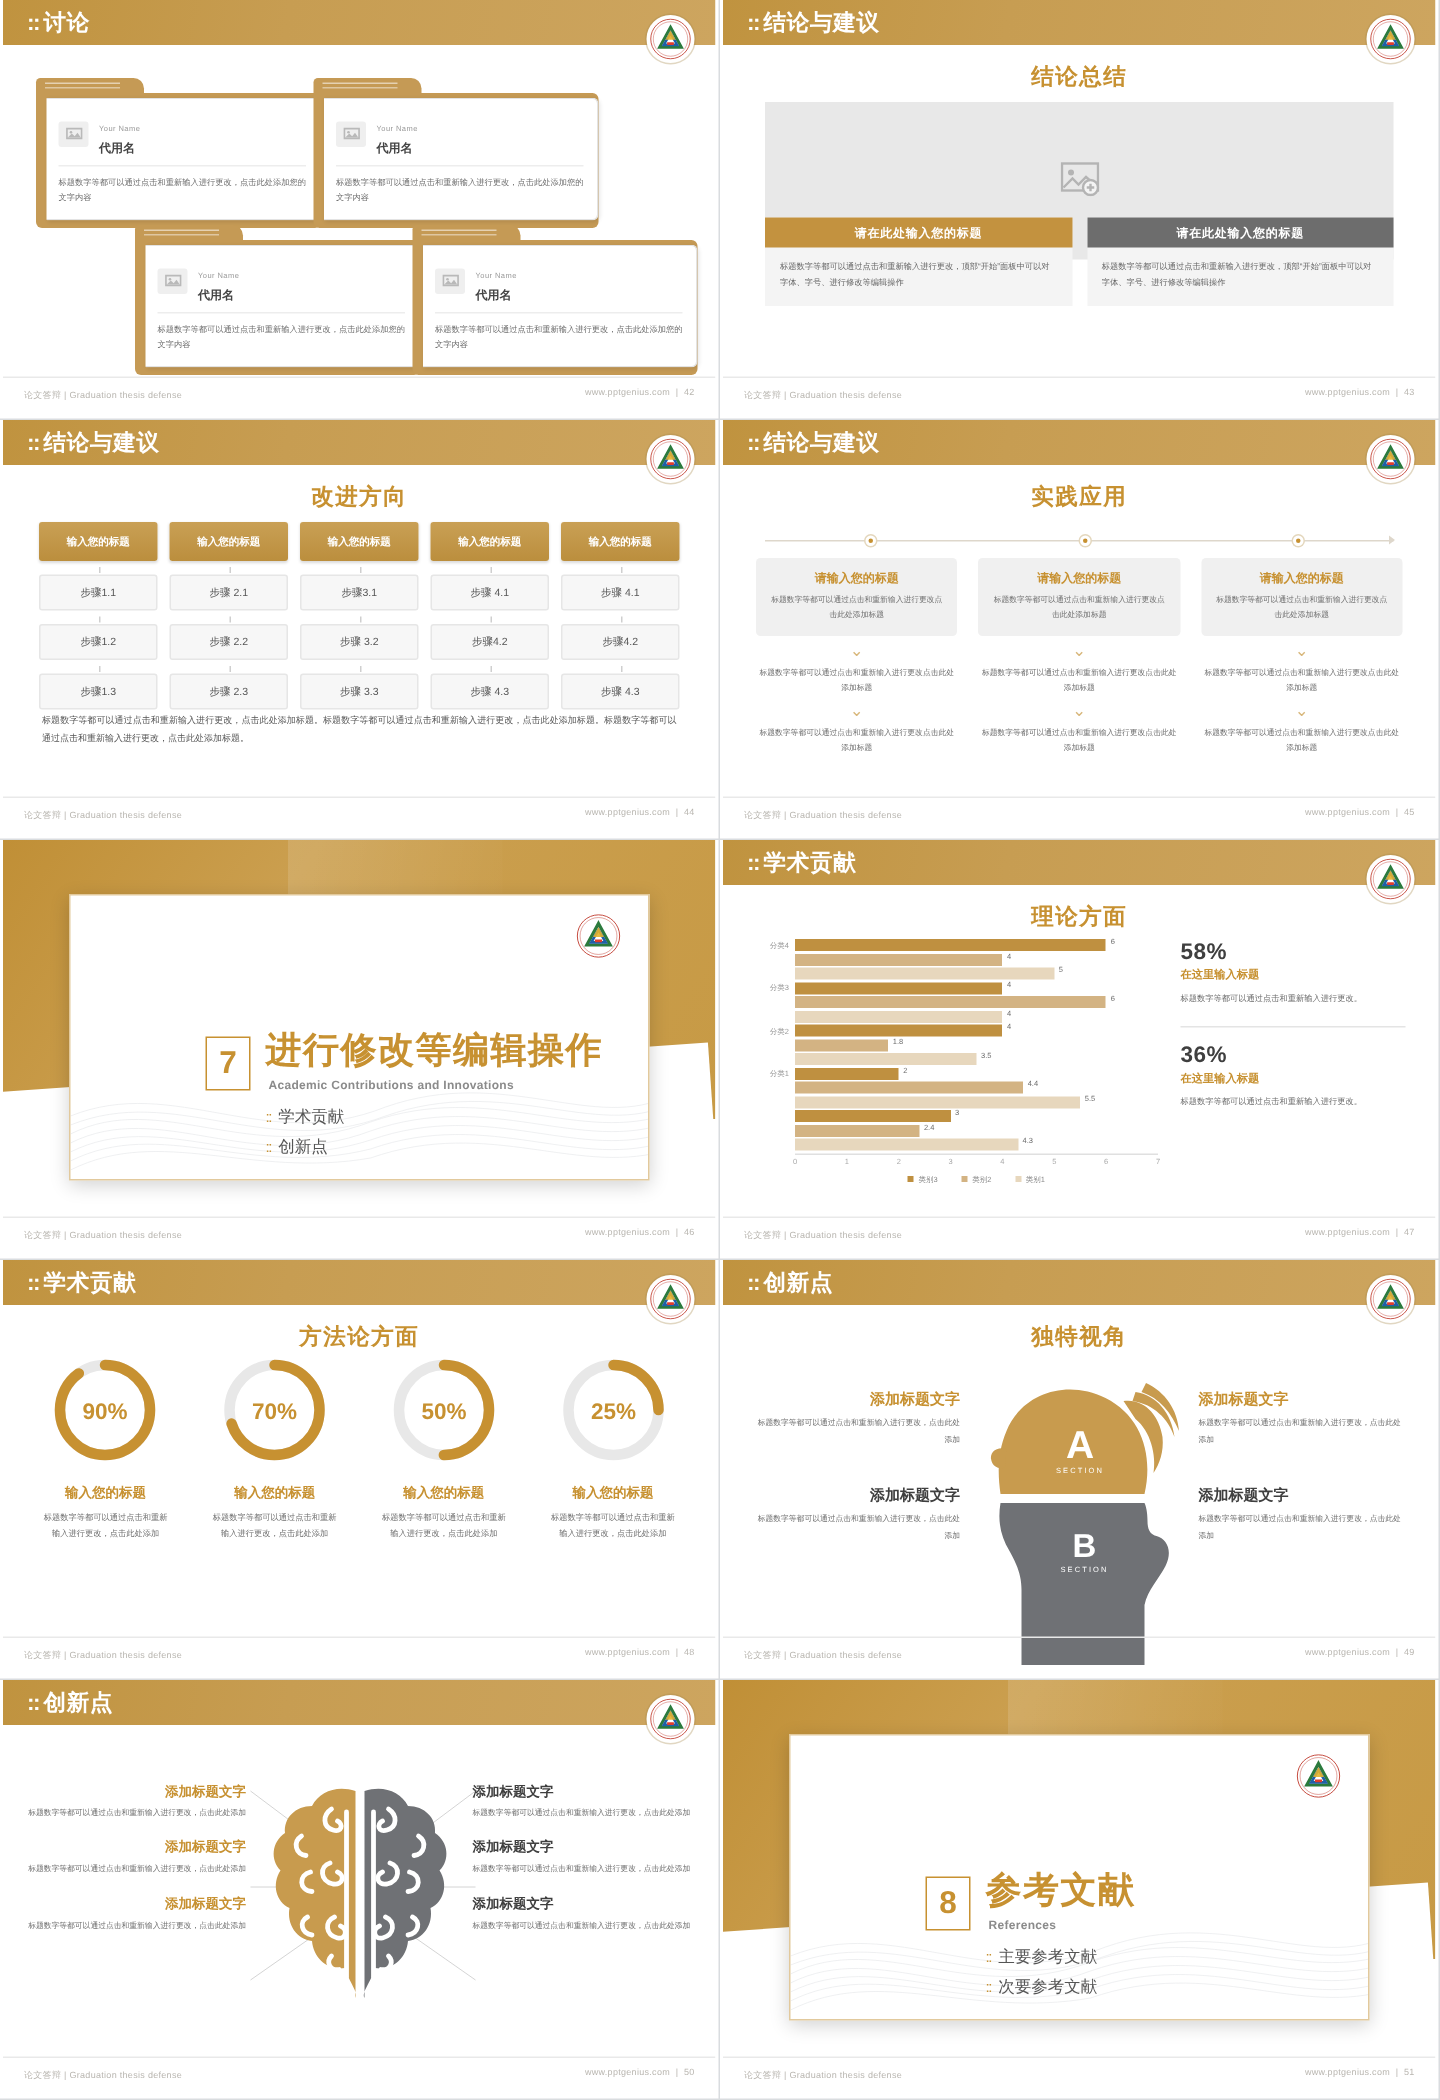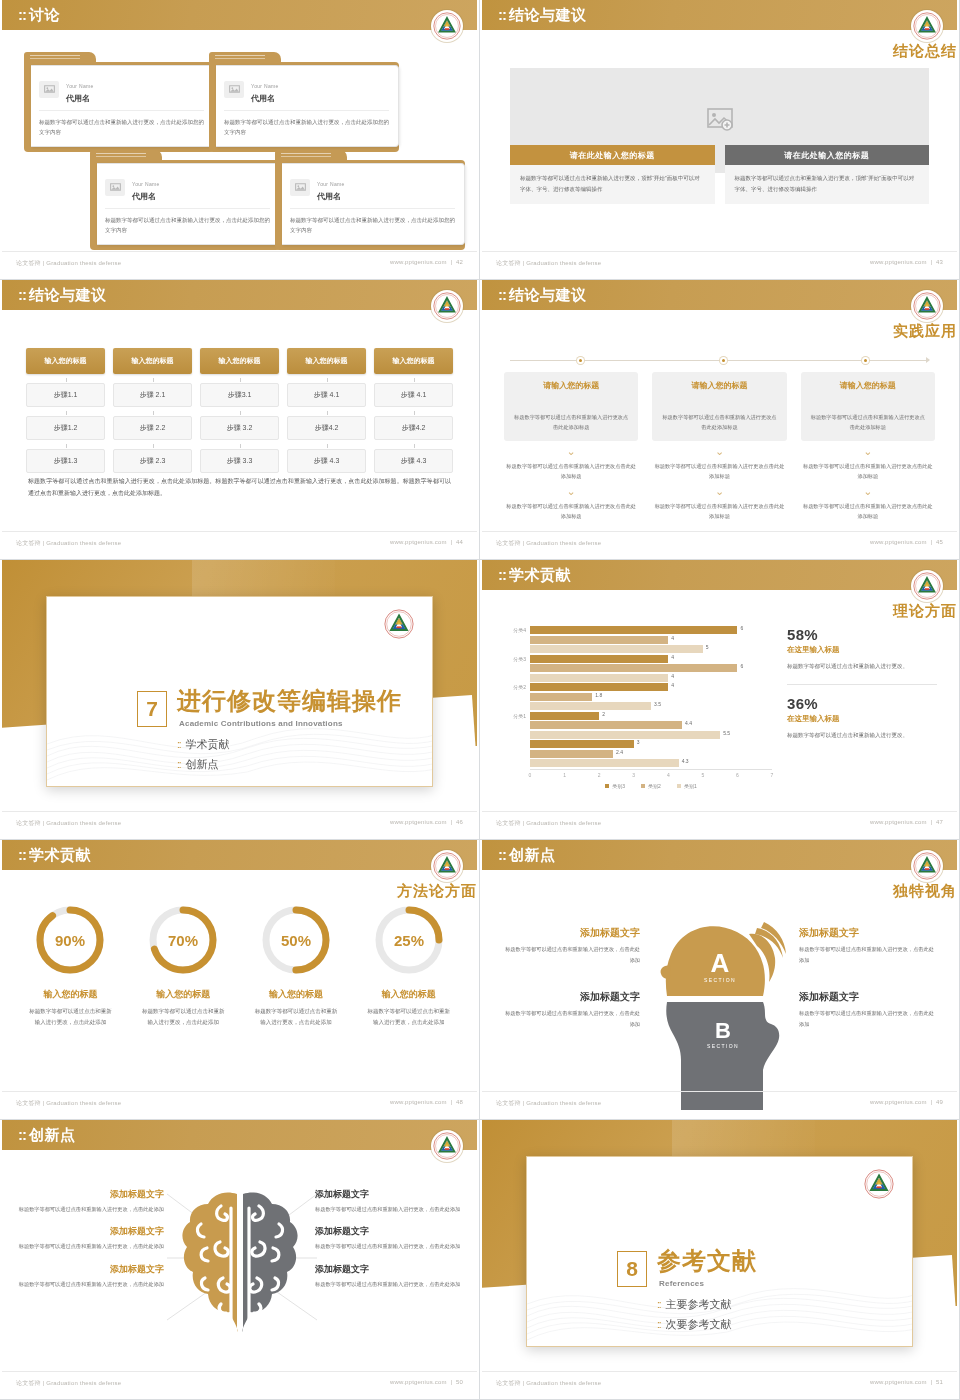--- a/index.html
+++ b/index.html
@@ -50,21 +50,21 @@
   .ftr{
     position:absolute; left:0; right:0; bottom:0; height:24px;
     border-top:1px solid #e9e9e9;
     font-size:6px; color:#b9b6b0; letter-spacing:.2px;
   }
   .ftr .l{ position:absolute; left:14px; top:7px;}
   .ftr .r{ position:absolute; right:14px; top:7px;}
 
   
   .ttl{
-    position:absolute; left:0; right:0; top:42px; text-align:right;
+    position:absolute; left:0; right:0; top:42px; text-align:center;
     color:#c79131; font-size:15px; font-weight:bold; letter-spacing:1px;
   }
 
   
   .folder{ position:absolute; width:190px; }
   .folder .tab{
     width:72px; height:10px; background:#c59a55;
     border-radius:3px 7px 0 0; position:relative;
   }
   .folder .tab:after{
@@ -131,21 +131,21 @@
   
   .tl{ position:absolute; left:28px; right:28px; top:80px; height:2px;}
   .tl .line{ position:absolute; left:0;right:0; top:0; height:1px; background:#ded7cb;}
   .tl .arrow{ position:absolute; right:-1px; top:-3px; width:0;height:0;
     border-left:4px solid #ded7cb; border-top:3px solid transparent; border-bottom:3px solid transparent;}
   .tl .dot{ position:absolute; top:-3px; width:7px;height:7px;border-radius:50%;
     background:#c79131; border:2px solid #fff; box-shadow:0 0 0 1px #e4d7bd;}
   .s45cols{ position:absolute; left:22px; right:22px; top:92px; display:flex; gap:14px;}
   .s45col{ flex:1; }
   .s45card{ background:#f0f0f0; border-radius:3px; padding:8px 8px 9px; text-align:center;}
-  .s45t{ color:#c79131; font-size:8px; font-weight:bold; margin-bottom:21px;}
+  .s45t{ color:#c79131; font-size:8px; font-weight:bold; margin-bottom:4px;}
   .s45p{ font-size:5.2px; color:#707070; line-height:1.95;}
   .chev{ text-align:center; margin:7px 0 5px; color:#d8b77b; font-size:11px; line-height:.7;}
   .s45p2{ font-size:5.2px; color:#6f6f6f; line-height:1.95; text-align:center;}
 
   
   .cover{ position:absolute; inset:0; background:#fff; overflow:hidden;}
   .cover .goldtop{
     position:absolute; left:0; top:0; right:0; height:186px;
     background:linear-gradient(125deg,#c08f36 0%,#cb9f4f 35%,#c79a45 100%);
   }
@@ -402,20 +402,21 @@
       <svg viewBox="0 0 100 100">
             <circle cx="50" cy="50" r="47" fill="#fff" stroke="#c0392b" stroke-width="2"></circle>
             <circle cx="50" cy="50" r="41" fill="#fff" stroke="#c0392b" stroke-width="1"></circle>
             <path d="M50 22 L76 70 L24 70 Z" fill="none" stroke="#2b7a3d" stroke-width="7"></path>
             <path d="M50 36 L66 64 L34 64 Z" fill="none" stroke="#1f5fa8" stroke-width="6"></path>
             <path d="M42 58 h16 v6 h-16 z" fill="#e03c2c"></path>
             <path d="M50 30 L62 52 L38 52 Z" fill="#e8b32a" opacity=".9"></path>
           </svg>
     </div>
 
+    <div class="ttl">改进方向</div>
 
     <div class="s44">
       <div class="s44col">
         <div class="s44h">输入您的标题</div>
         <div class="s44c">步骤1.1</div>
         <div class="s44c">步骤1.2</div>
         <div class="s44c">步骤1.3</div>
       </div>
       <div class="s44col">
         <div class="s44h">输入您的标题</div>

